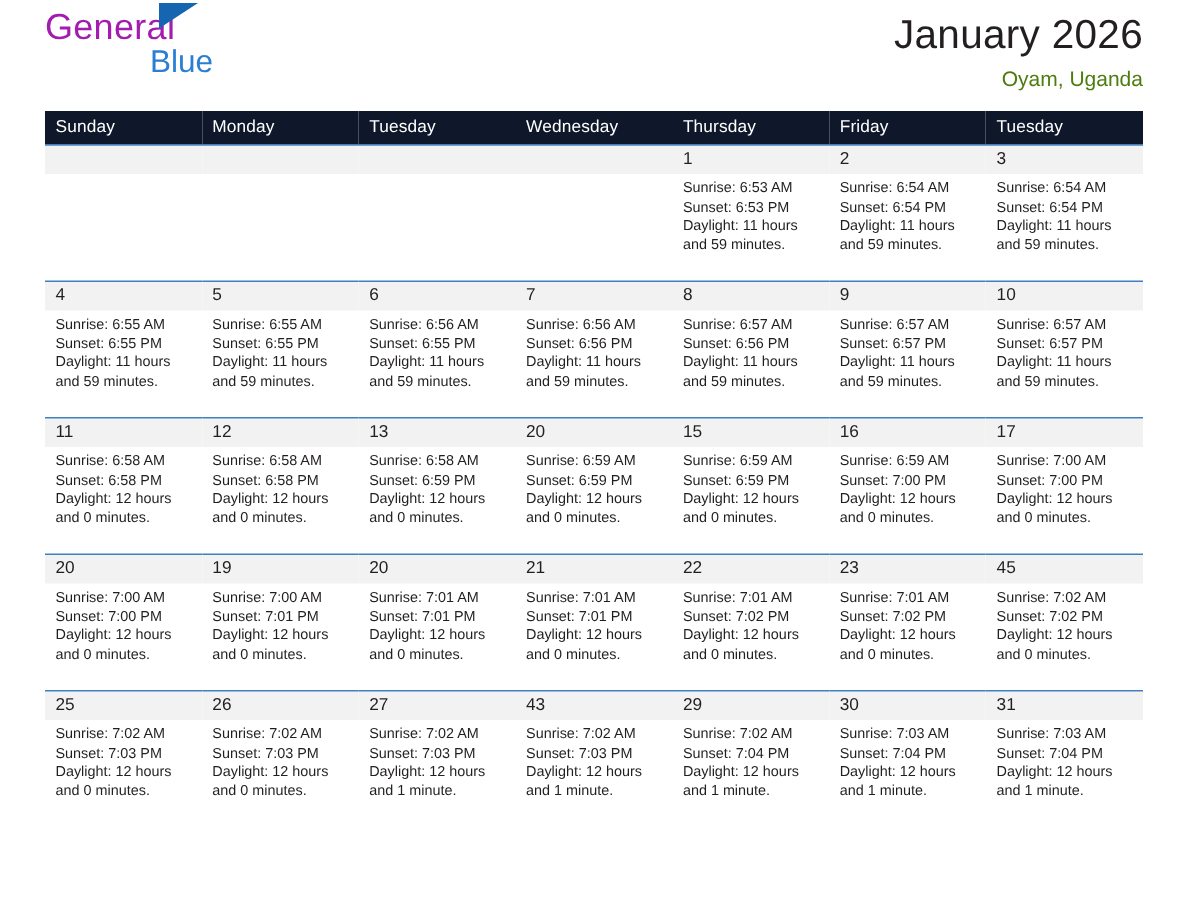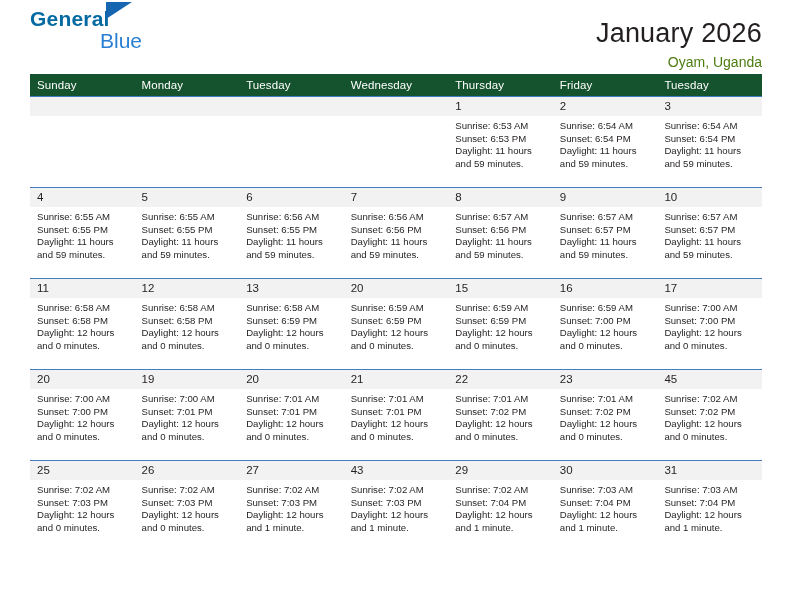--- a/index.html
+++ b/index.html
@@ -30,48 +30,47 @@
     align-items: flex-start;
     justify-content: space-between;
   }
   .brand {
     position: relative;
     padding-top: 8px;
     width: 180px;
     height: 56px;
   }
   .brand-top {
-    font-size: 21px;
+    font-size: 24px;
     letter-spacing: 0.2px;
-    color: #0369a1;
+    color: #a21caf;
     line-height: 22px;
     position: relative;
     display: inline-block;
-    font-weight: bold;
   }
   .brand-triangle {
     position: absolute;
     left: 76px;
     top: 2px;
     width: 0;
     height: 0;
     border-left: 26px solid #1565b0;
     border-bottom: 17px solid transparent;
   }
   .brand-bottom {
     font-size: 21px;
     color: #2a7fd4;
     line-height: 20px;
     margin-left: 70px;
     display: block;
     margin-top: 1px;
   }
   .titlebox {
     text-align: right;
-    padding-top: 16px;
+    padding-top: 6px;
   }
   .cal-title {
     font-size: 27px;
     font-weight: normal;
     color: #231f20;
     line-height: 34px;
     letter-spacing: 0.2px;
   }
   .cal-subtitle {
     font-size: 14px;
@@ -80,21 +79,21 @@
     margin-top: 2px;
   }
 
   
   .calendar {
     width: 732px;
     border-collapse: collapse;
     table-layout: fixed;
   }
   .calendar th {
-    background: #14532d;
+    background: #0f172a;
     color: #ffffff;
     font-size: 11.5px;
     font-weight: normal;
     text-align: left;
     padding: 5px 0 5px 7px;
     height: 12px;
     letter-spacing: 0.1px;
   }
   tr.weekrow td {
     vertical-align: top;

